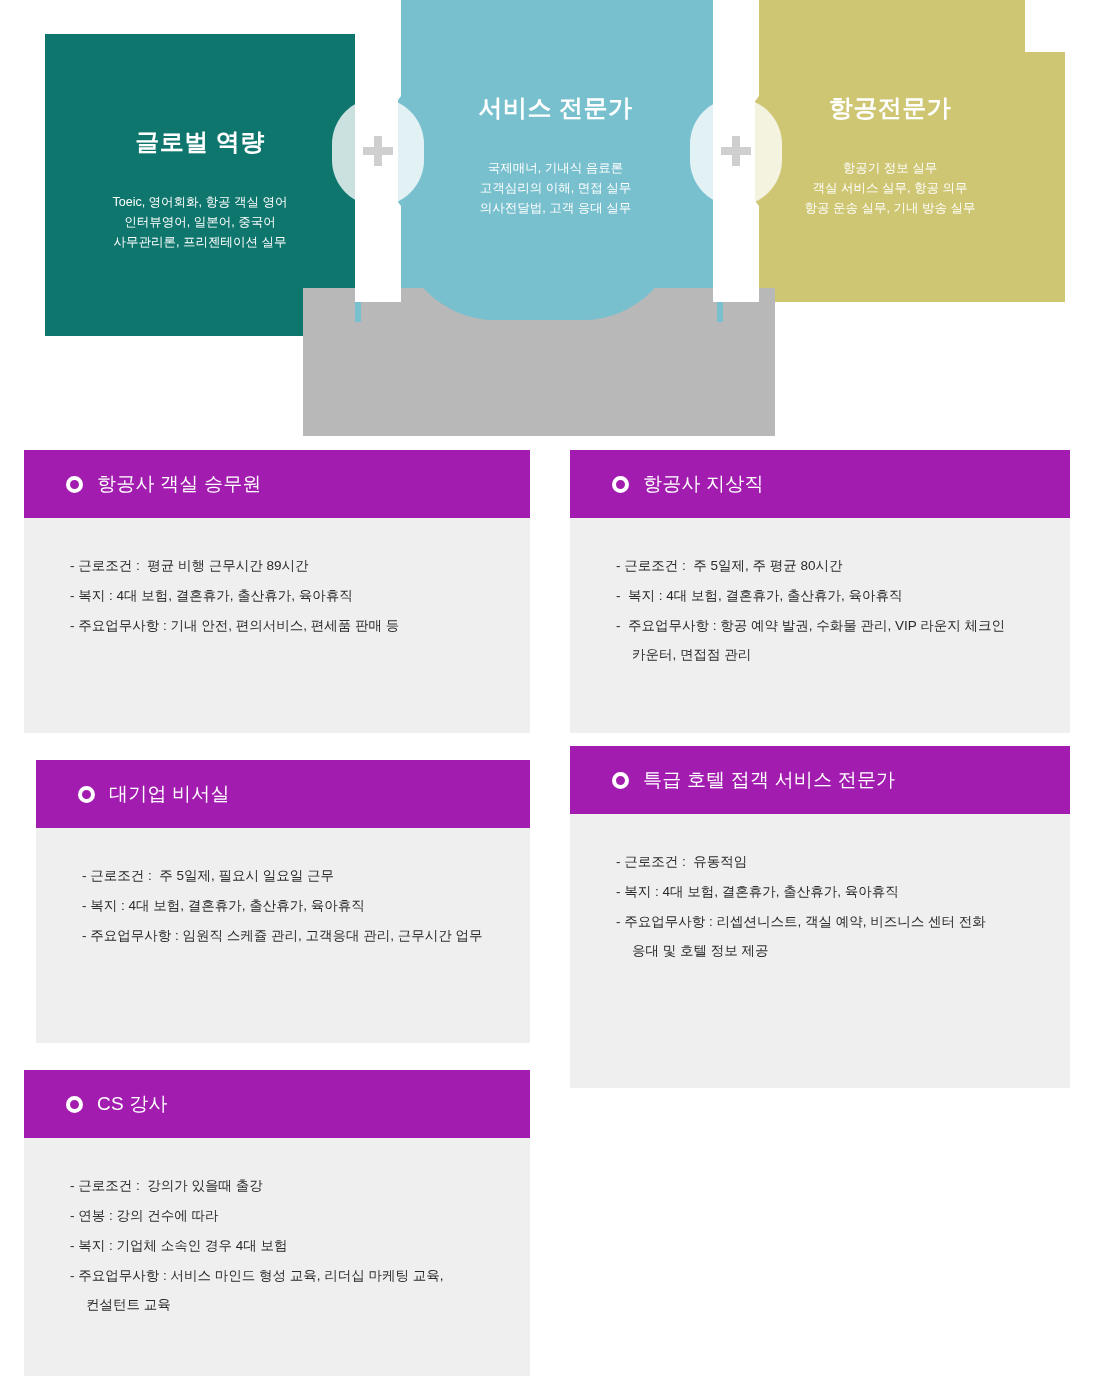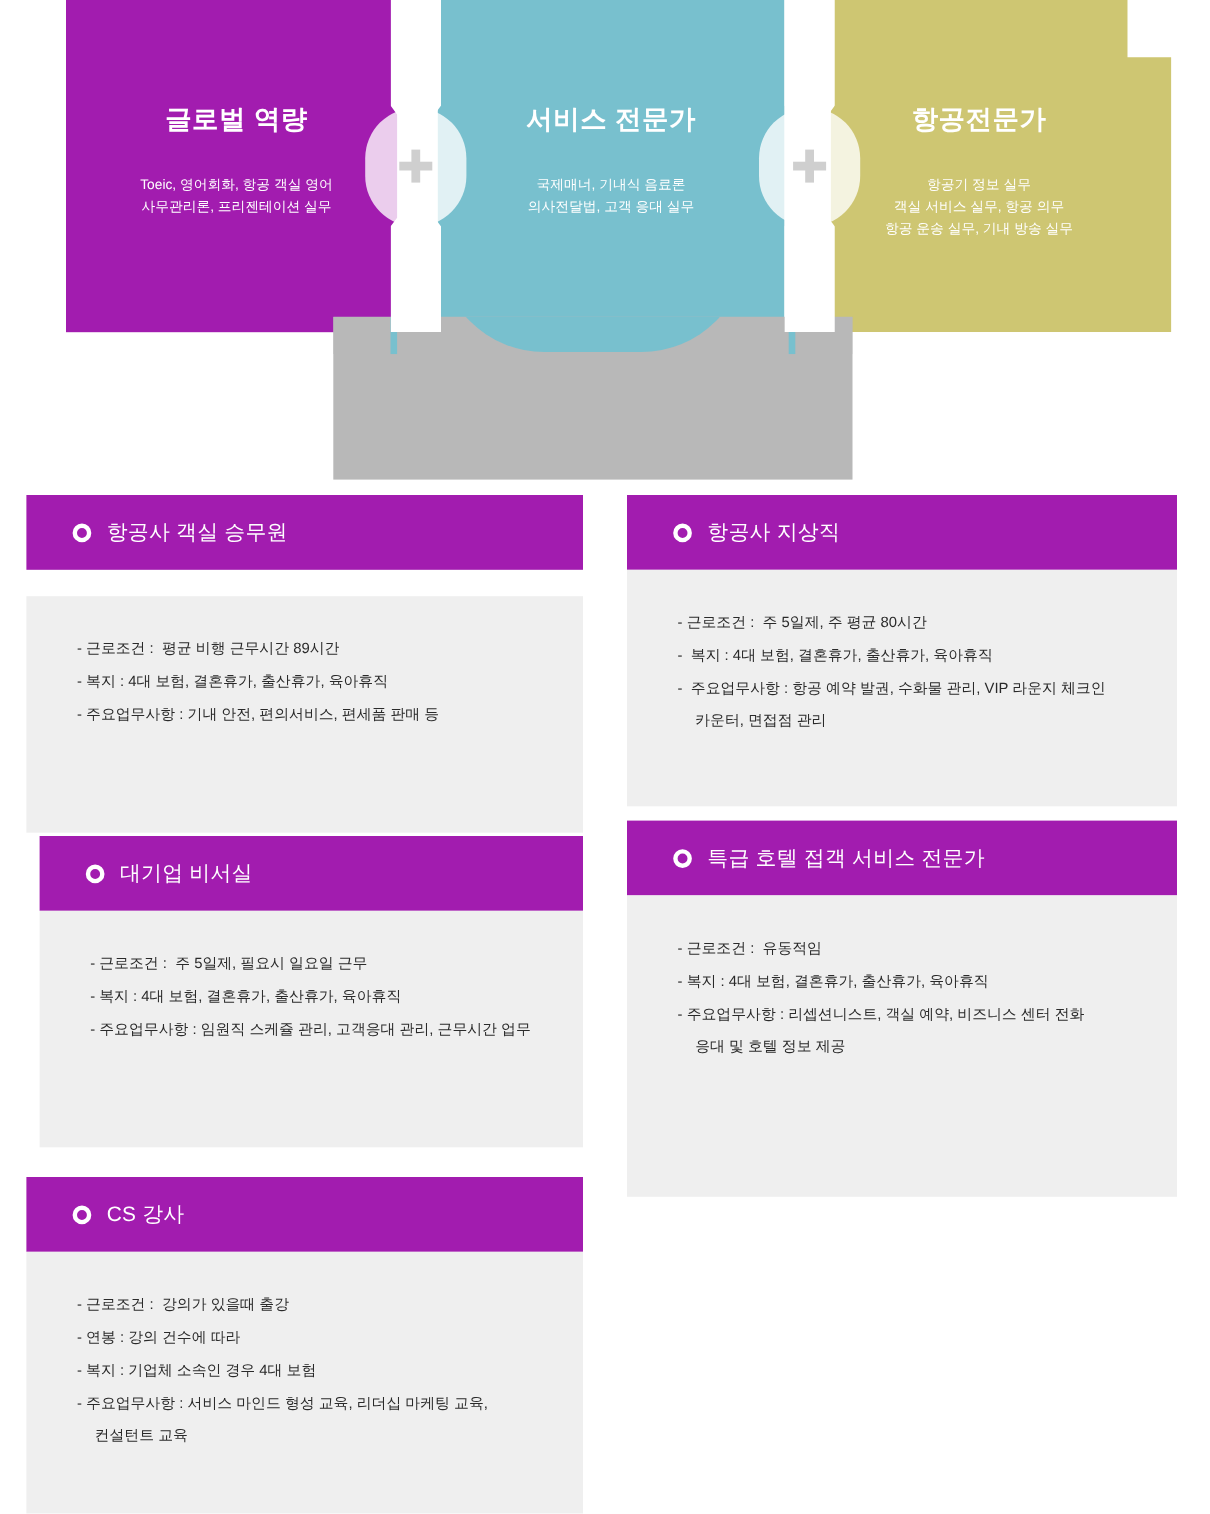--- a/index.html
+++ b/index.html
@@ -22,21 +22,21 @@
     text-align: center; color: #ffffff;
     font-size: 24px; font-weight: 700; letter-spacing: 0.5px;
   }
   .pillar .pillar-items {
     position: absolute; left: 0; right: 0; top: 158px;
     text-align: center; color: #ffffff;
     font-size: 12.5px; font-weight: 400; line-height: 20px;
   }
   .pillar .pillar-items div { white-space: nowrap; }
 
-  #pillar-global   { left: 60px;  width: 310px; background: #a21caf; }
+  #pillar-global   { left: 45px;  width: 310px; background: #0f766e; margin-top: 34px; }
   #pillar-service  { left: 398px; width: 315px; background: #78C0CE; }
 
   
   #pillar-aviation {
     left: 755px; width: 310px; background: transparent;
   }
   #pillar-aviation .gold-shape {
     position: absolute; left: 0; top: 0; width: 310px; height: 302px;
     background: #CEC672;
     clip-path: polygon(0 0, 270px 0, 270px 52px, 310px 52px, 310px 302px, 0 302px);
@@ -103,49 +103,51 @@
   }
   .card-title { color: #ffffff; font-size: 19px; font-weight: 400; letter-spacing: 0.2px; }
   .card-body { background: #EFEFEF; padding: 33px 26px 20px 46px; }
   .bullet-line {
     font-size: 13.5px; color: #2a2a2a; line-height: 30px;
     white-space: pre-wrap;
   }
   .bullet-line.cont { padding-left: 16px; line-height: 28px; }
 
   #card-cabin-crew   { left: 24px;  top: 0;   width: 506px; }
-  #card-cabin-crew   .card-body { height: 215px; margin-top: 24px; }
+  #card-cabin-crew   .card-body { height: 215px; }
   #card-ground-staff { left: 570px; top: 0;   width: 500px; }
   #card-ground-staff .card-body { height: 215px; }
   #card-secretary    { left: 24px;  top: 310px; width: 506px; padding-left: 12px; }
   #card-secretary    .card-body { height: 215px; }
   #card-hotel        { left: 570px; top: 296px; width: 500px; }
   #card-hotel        .card-body { height: 274px; }
   #card-cs-lecturer  { left: 24px;  top: 620px; width: 506px; }
   #card-cs-lecturer  .card-body { height: 240px; }
 </style>
 </head>
 <body>
 
 <div class="page">
 
   <div class="competency-section">
 
     <div class="pillar" id="pillar-global">
       <div class="pillar-title">글로벌 역량</div>
       <div class="pillar-items">
         <div>Toeic, 영어회화, 항공 객실 영어</div>
+        <div>인터뷰영어, 일본어, 중국어</div>
         <div>사무관리론, 프리젠테이션 실무</div>
       </div>
     </div>
 
     <div class="pillar" id="pillar-service">
       <div class="pillar-title">서비스 전문가</div>
       <div class="pillar-items">
         <div>국제매너, 기내식 음료론</div>
+        <div>고객심리의 이해, 면접 실무</div>
         <div>의사전달법, 고객 응대 실무</div>
       </div>
     </div>
 
     <div class="pillar" id="pillar-aviation">
       <div class="gold-shape"></div>
       <div class="pillar-title">항공전문가</div>
       <div class="pillar-items">
         <div>항공기 정보 실무</div>
         <div>객실 서비스 실무, 항공 의무</div>

